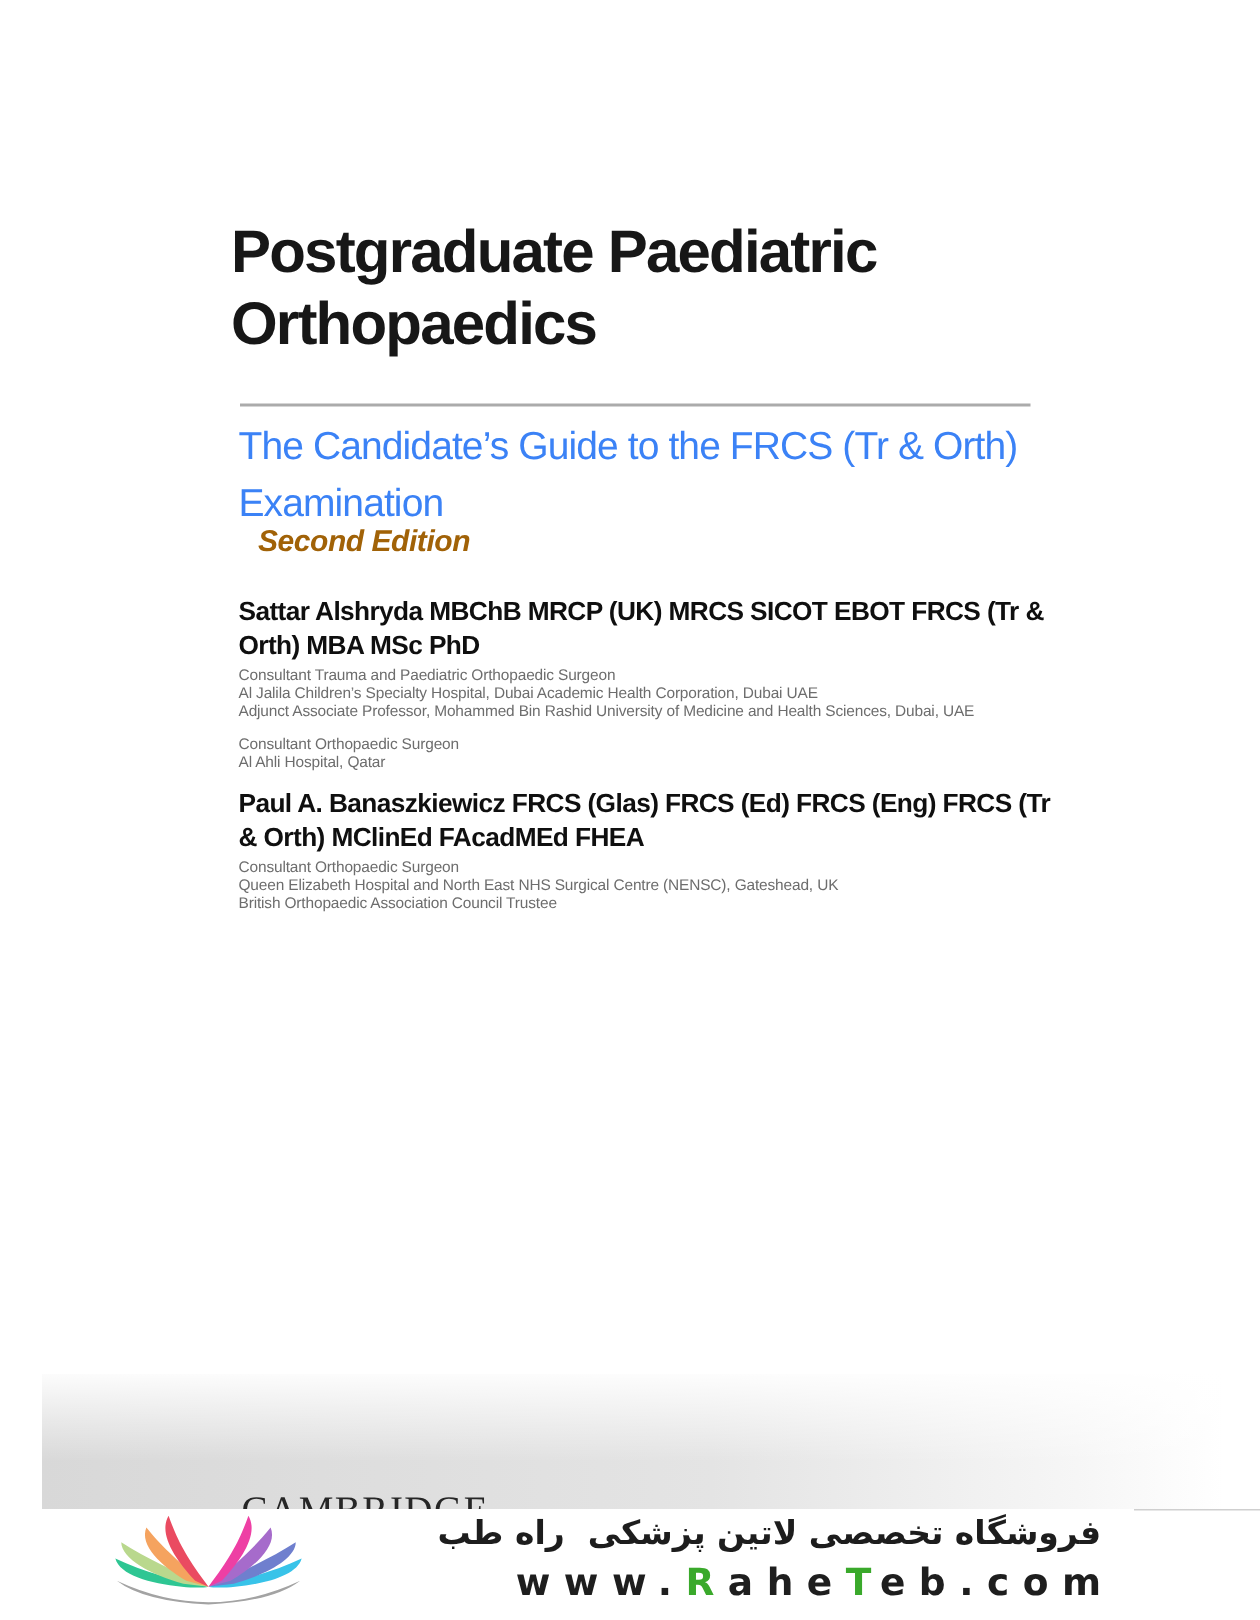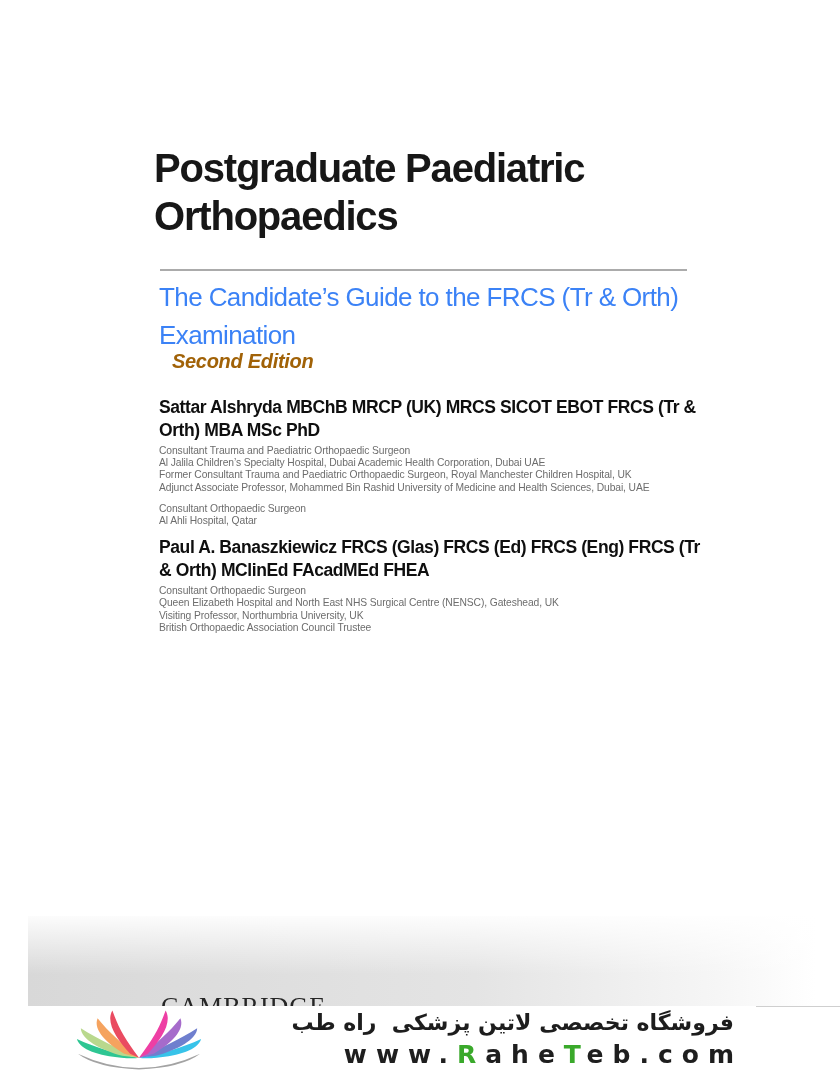--- a/index.html
+++ b/index.html
@@ -62,38 +62,36 @@
 
   <div class="edition">Second Edition</div>
 
   <div class="editors">
 
     <div class="editor">
       <div class="editor-name">Sattar Alshryda MBChB MRCP (UK) MRCS SICOT EBOT FRCS (Tr &amp; Orth) MBA MSc PhD</div>
       <div class="affs">
         <div class="aff">Consultant Trauma and Paediatric Orthopaedic Surgeon</div>
         <div class="aff">Al Jalila Children’s Specialty Hospital, Dubai Academic Health Corporation, Dubai UAE</div>
-        <div class="aff">Former Consultant Trauma and Paediatric Orthopaedic Surgeon, Royal Manchester Children Hospital, UK</div>
         <div class="aff">Adjunct Associate Professor, Mohammed Bin Rashid University of Medicine and Health Sciences, Dubai, UAE</div>
       </div>
     </div>
 
     <div class="editor">
       <div class="affs">
         <div class="aff">Consultant Orthopaedic Surgeon</div>
         <div class="aff">Al Ahli Hospital, Qatar</div>
       </div>
     </div>
 
     <div class="editor">
       <div class="editor-name">Paul A. Banaszkiewicz FRCS (Glas) FRCS (Ed) FRCS (Eng) FRCS (Tr &amp; Orth) MClinEd FAcadMEd FHEA</div>
       <div class="affs">
         <div class="aff">Consultant Orthopaedic Surgeon</div>
         <div class="aff">Queen Elizabeth Hospital and North East NHS Surgical Centre (NENSC), Gateshead, UK</div>
-        <div class="aff">Visiting Professor, Northumbria University, UK</div>
         <div class="aff">British Orthopaedic Association Council Trustee</div>
       </div>
     </div>
   </div>
 
   <div class="scan-shadow"></div>
 
   <div class="cambridge">
     <svg width="37" height="30" viewBox="0 0 37 30">
       <rect x="0" y="0" width="37" height="30" fill="#151515"></rect>

